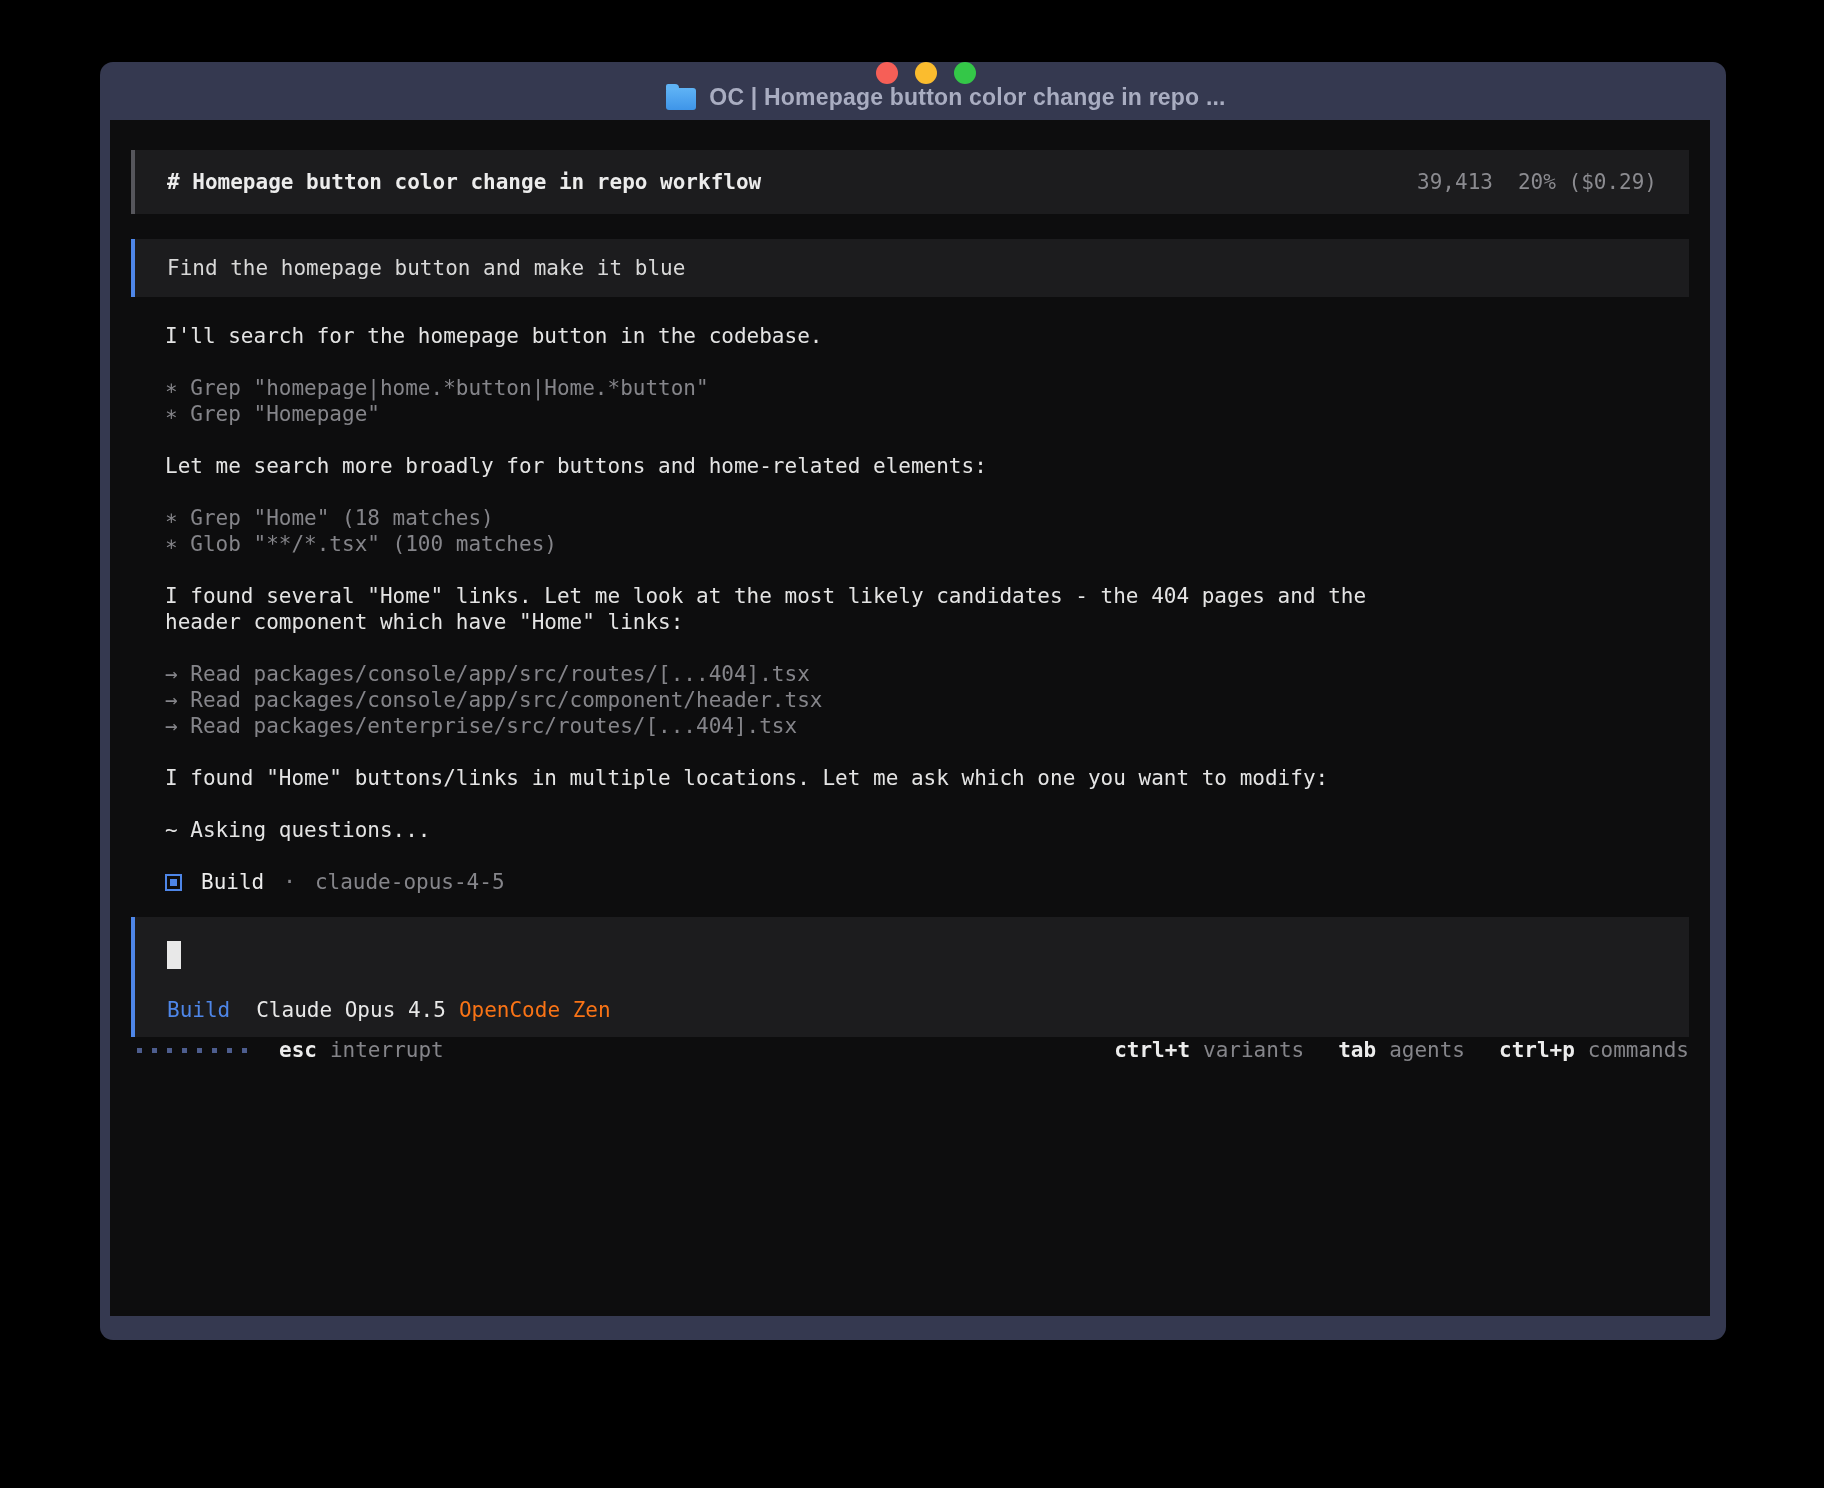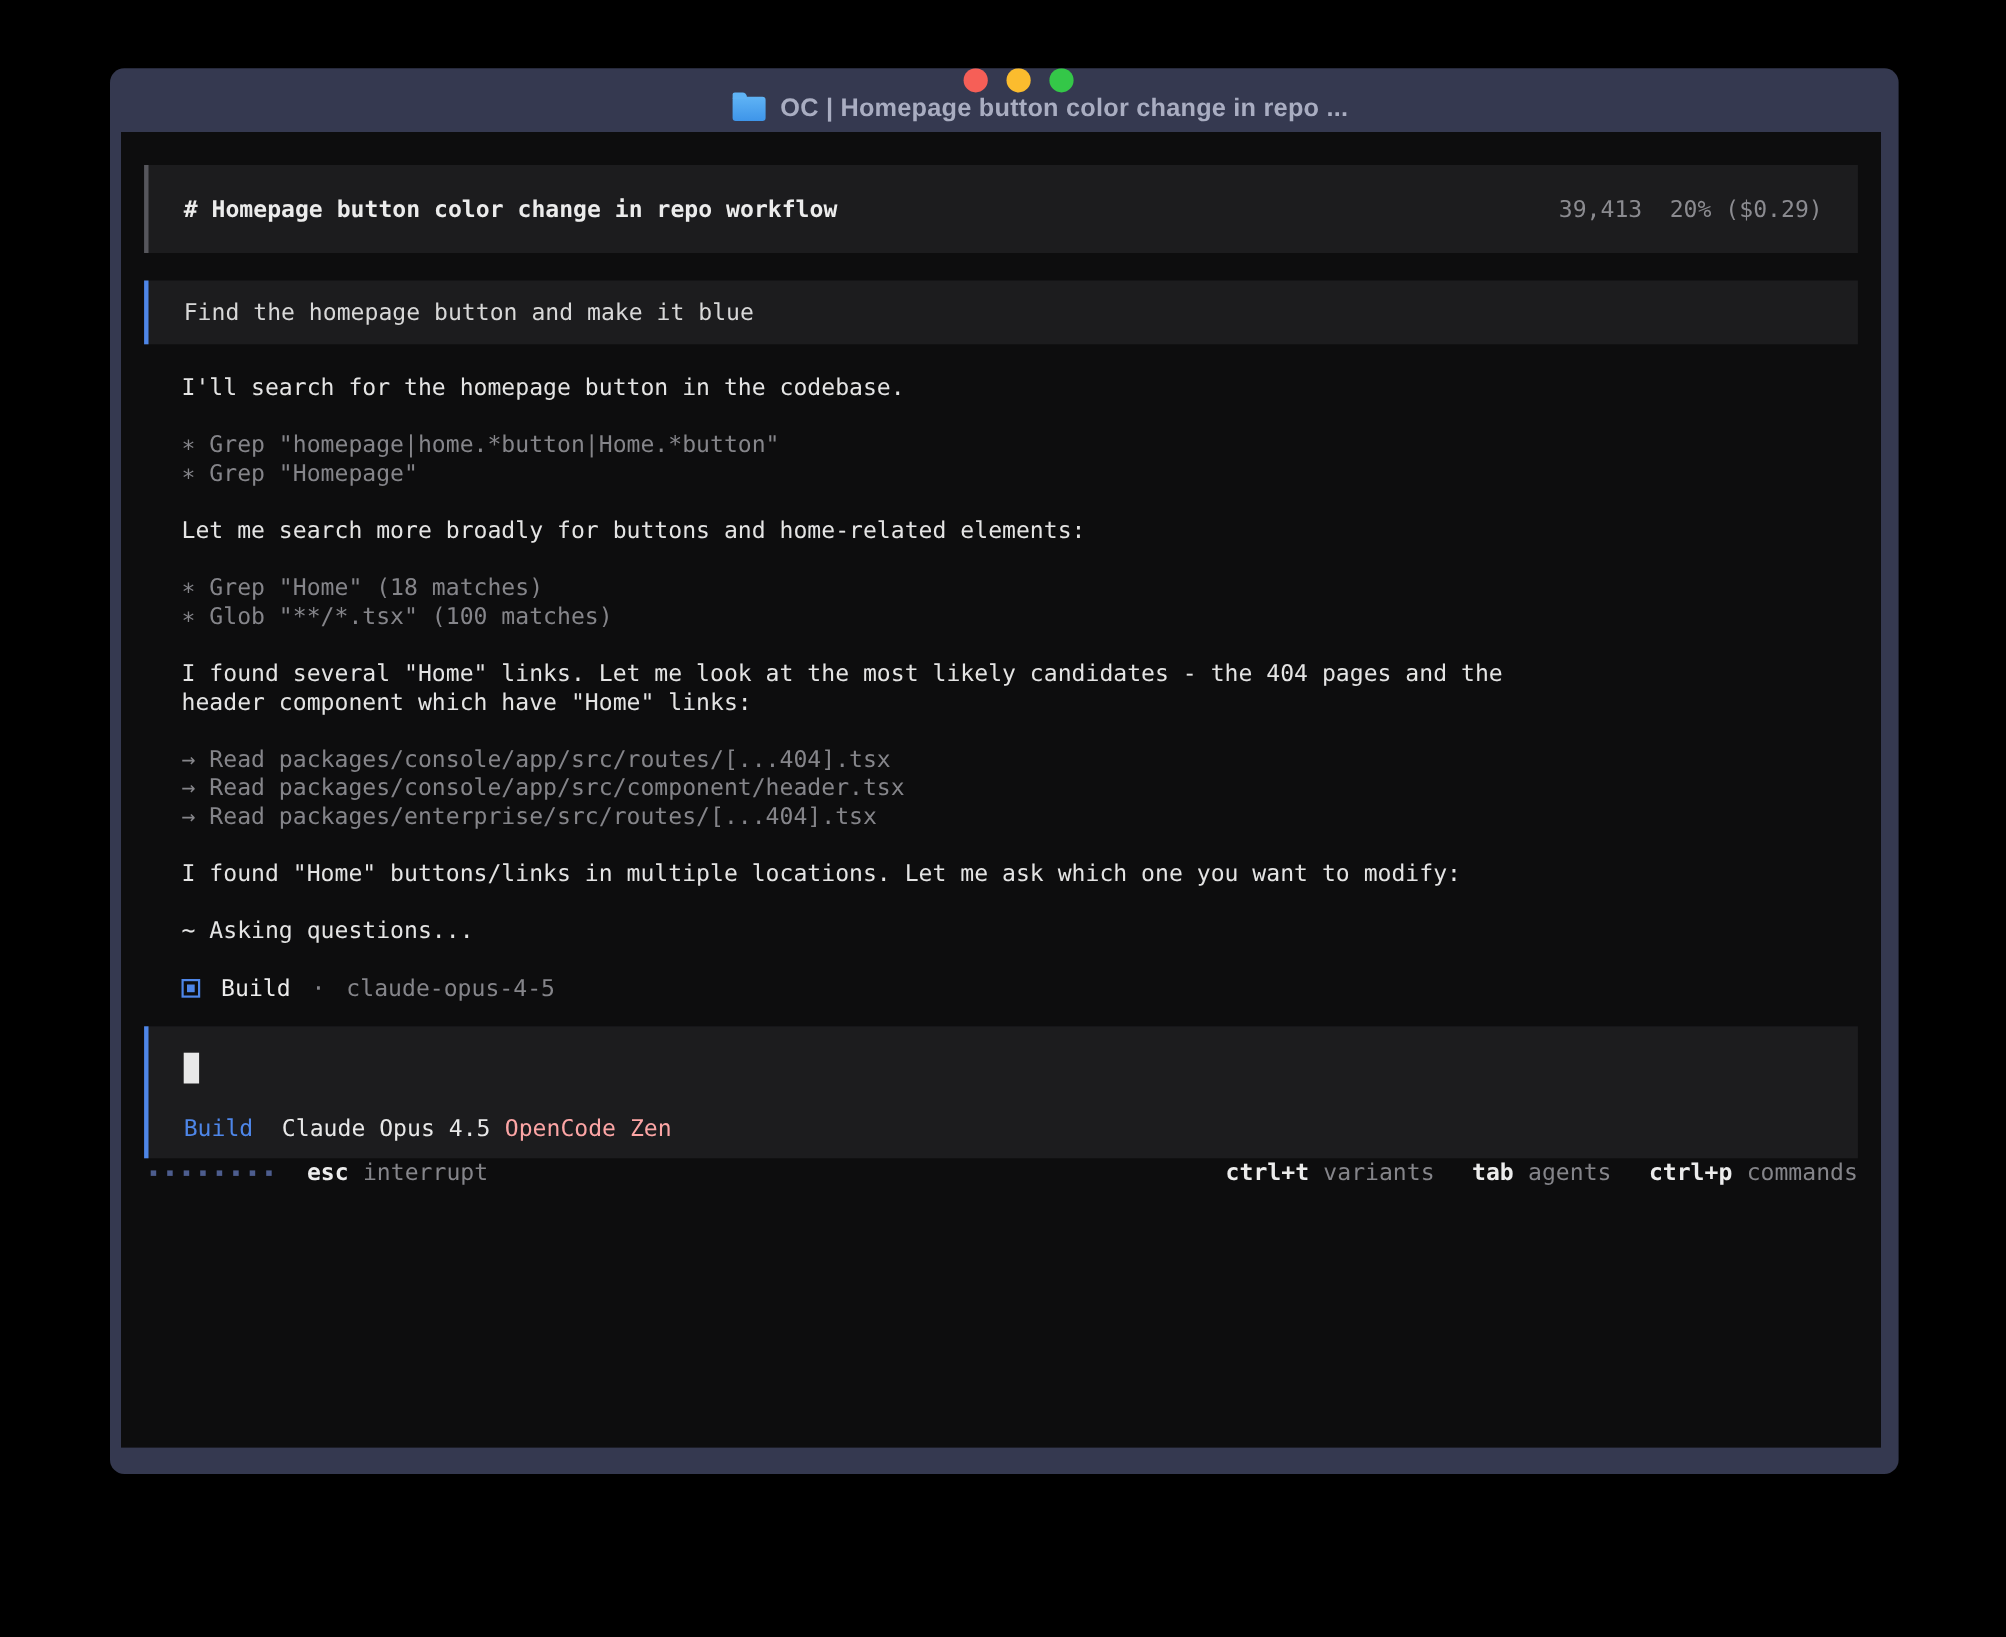--- a/index.html
+++ b/index.html
@@ -54,21 +54,21 @@
   }
 
   .block {
     background: #1c1c1e;
     border-left: 4px solid #56565c;
     padding: 0 32px;
   }
   .block.blue { border-left-color: #4e86e8; }
 
   .session-header {
-    height: 80px;
+    height: 64px;
     display: flex; align-items: center; justify-content: space-between;
   }
   .session-title { font-weight: bold; color: #ececec; white-space: pre; }
   .session-stats { color: #8b8b90; display: flex; gap: 25px; white-space: pre; }
 
   .user-msg {
     height: 58px; margin-top: 25px;
     display: flex; align-items: center;
     color: #d8d8d8;
   }
@@ -96,21 +96,21 @@
     padding: 24px 32px 0 32px;
   }
   .cursor { width: 14px; height: 28px; background: #e8e8e8; }
   .input-footer {
     margin-top: 28px;
     display: flex; gap: 26px; white-space: pre;
   }
   .input-footer .agent { color: #4e86e8; }
   .input-footer .model-group { display: flex; gap: 13px; text-align: center; }
   .input-footer .model { color: #e8e8e8; }
-  .input-footer .provider { color: #fca5a5; }
+  .input-footer .provider { color: #f97316; }
 
   .statusbar {
     margin-top: 0;
     display: flex; align-items: center; justify-content: space-between; gap: 47px;
   }
   .statusbar .left, .statusbar .right { display: flex; align-items: center; }
   .spinner-dots { display: flex; gap: 10px; margin: 0 32px 0 6px; }
   .spinner-dots .dot { width: 5px; height: 5px; background: #4d5d8e; }
   .hint { display: flex; gap: 13px; }
   .hint + .hint { margin-left: 34px; }

